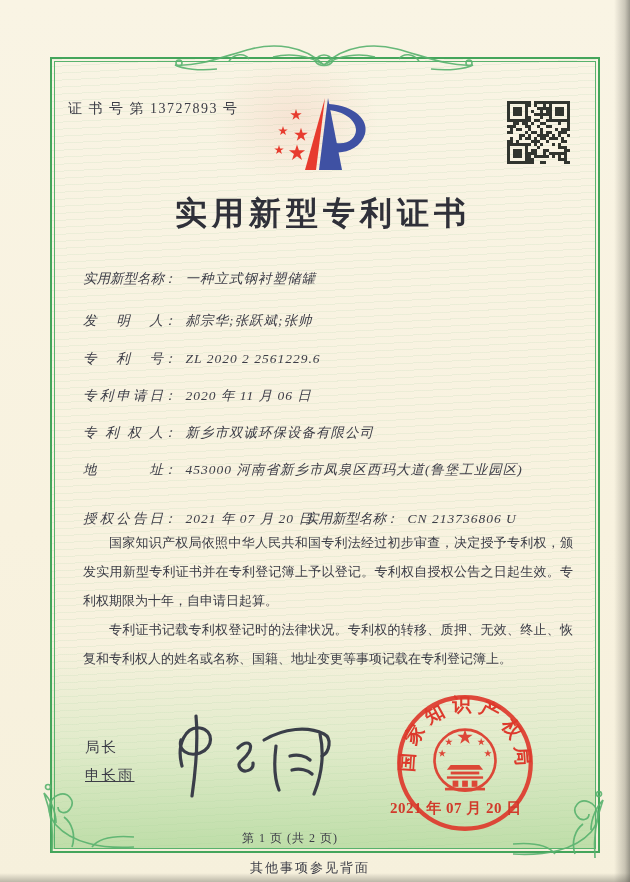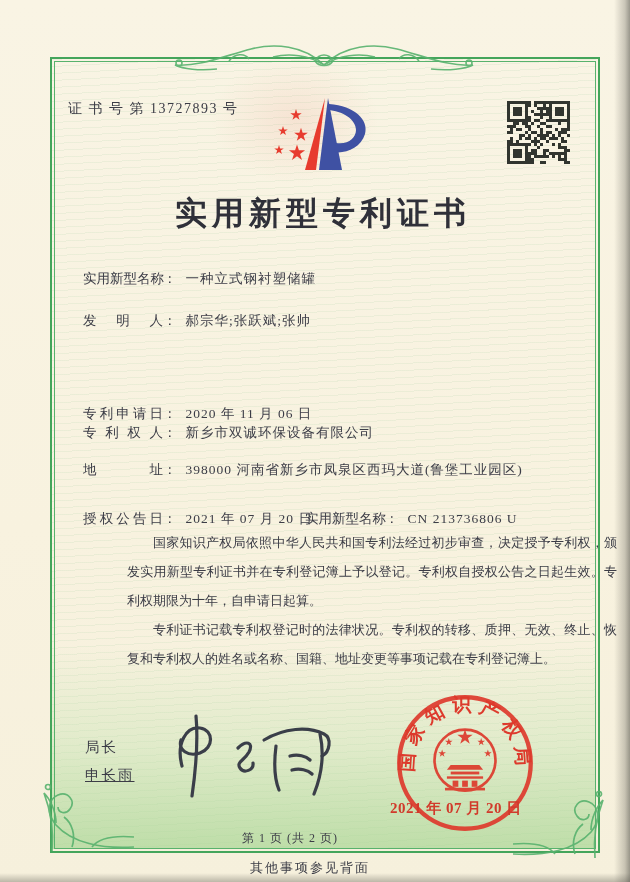--- a/index.html
+++ b/index.html
@@ -24,26 +24,26 @@
   .frame::after{content:"";position:absolute;inset:2px;border:1px solid #57b26c;}
   .orn-top{position:absolute;left:169px;top:39px;}
   .orn-bl{position:absolute;left:42px;top:765px;}
   .orn-br{position:absolute;left:510px;top:772px;transform:scaleX(-1);}
   .cert-no{position:absolute;left:68px;top:100px;font-size:14px;letter-spacing:1.5px;color:#3b3c46;}
   .logo{position:absolute;left:272px;top:90px;}
   .qr{position:absolute;left:505px;top:99px;width:67px;height:67px;display:flex;align-items:center;justify-content:center;}
   .qr svg{fill:#31352f;}
   .title{position:absolute;left:50px;top:192px;width:546px;margin:0;text-align:center;
         font-size:32px;font-weight:600;letter-spacing:5px;color:#2f3039;}
-  .frow{position:absolute;left:83px;width:500px;font-size:13.5px;white-space:nowrap;}
+  .frow{position:absolute;left:83px;width:500px;font-size:13.5px;white-space:nowrap;font-style:italic;}
   .flabel{display:inline-block;width:80px;text-align:justify;text-align-last:justify;}
   .fvalue{margin-left:9px;letter-spacing:1px;}
   .pair2{position:absolute;left:222px;top:0;}
   .paras{position:absolute;left:83px;top:528px;width:490px;font-size:13px;line-height:29px;
-        text-align:justify;color:#3b3c46;margin-left:44px;}
+        text-align:justify;color:#3b3c46;}
   .paras p{margin:0;text-indent:2em;}
   .sig-role{position:absolute;left:85px;top:738px;font-size:14.5px;letter-spacing:2px;}
   .sig-name{position:absolute;left:85px;top:766px;font-size:14.5px;letter-spacing:2px;text-decoration:underline;}
   .sig-hand{position:absolute;left:152px;top:708px;}
   .seal{position:absolute;left:384px;top:682px;}
   .seal-date{position:absolute;left:390px;top:799px;width:160px;font-size:15px;font-weight:bold;
         color:#d13a2b;letter-spacing:.5px;}
   .page-num{position:absolute;left:50px;top:830px;width:480px;text-align:center;font-size:12px;letter-spacing:1px;}
   .back-note{position:absolute;left:50px;top:859px;width:520px;text-align:center;font-size:13px;
         letter-spacing:2px;color:#3b3c46;}
@@ -353,28 +353,31 @@
     </div>
 
   <h1 class="title">实用新型专利证书</h1>
 
   <div class="frow" style="top:270px">
     <span class="flabel">实用新型名称</span><span>：</span><span class="fvalue">一种立式钢衬塑储罐</span>
   </div>
   <div class="frow" style="top:312px">
     <span class="flabel">发明人</span><span>：</span><span class="fvalue">郝宗华;张跃斌;张帅</span>
   </div>
-  <div class="frow" style="top:405px">
+  <div class="frow" style="top:350px">
+    <span class="flabel">专利号</span><span>：</span><span class="fvalue">ZL 2020 2 2561229.6</span>
+  </div>
+  <div class="frow" style="top:387px">
     <span class="flabel">专利申请日</span><span>：</span><span class="fvalue">2020 年 11 月 06 日</span>
   </div>
   <div class="frow" style="top:424px">
     <span class="flabel">专利权人</span><span>：</span><span class="fvalue">新乡市双诚环保设备有限公司</span>
   </div>
   <div class="frow" style="top:461px">
-    <span class="flabel">地址</span><span>：</span><span class="fvalue">398000 河南省新乡市凤泉区西玛大道(鲁堡工业园区)</span>
+    <span class="flabel">地址</span><span>：</span><span class="fvalue">453000 河南省新乡市凤泉区西玛大道(鲁堡工业园区)</span>
   </div>
   <div class="frow" style="top:510px">
     <span class="flabel">授权公告日</span><span>：</span><span class="fvalue">2021 年 07 月 20 日</span>
     <span class="pair2"><span class="flabel">实用新型名称</span><span>：</span><span class="fvalue">CN 213736806 U</span></span>
   </div>
 
   <div class="paras">
     <p>国家知识产权局依照中华人民共和国专利法经过初步审查，决定授予专利权，颁发实用新型专利证书并在专利登记簿上予以登记。专利权自授权公告之日起生效。专利权期限为十年，自申请日起算。</p>
     <p>专利证书记载专利权登记时的法律状况。专利权的转移、质押、无效、终止、恢复和专利权人的姓名或名称、国籍、地址变更等事项记载在专利登记簿上。</p>
   </div>

